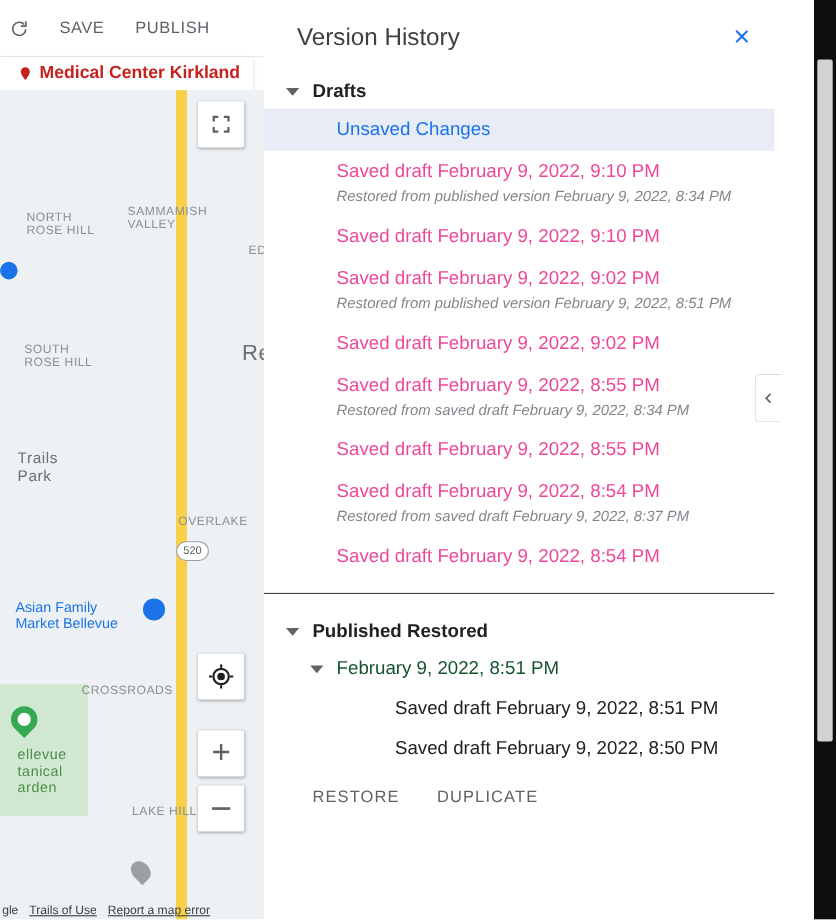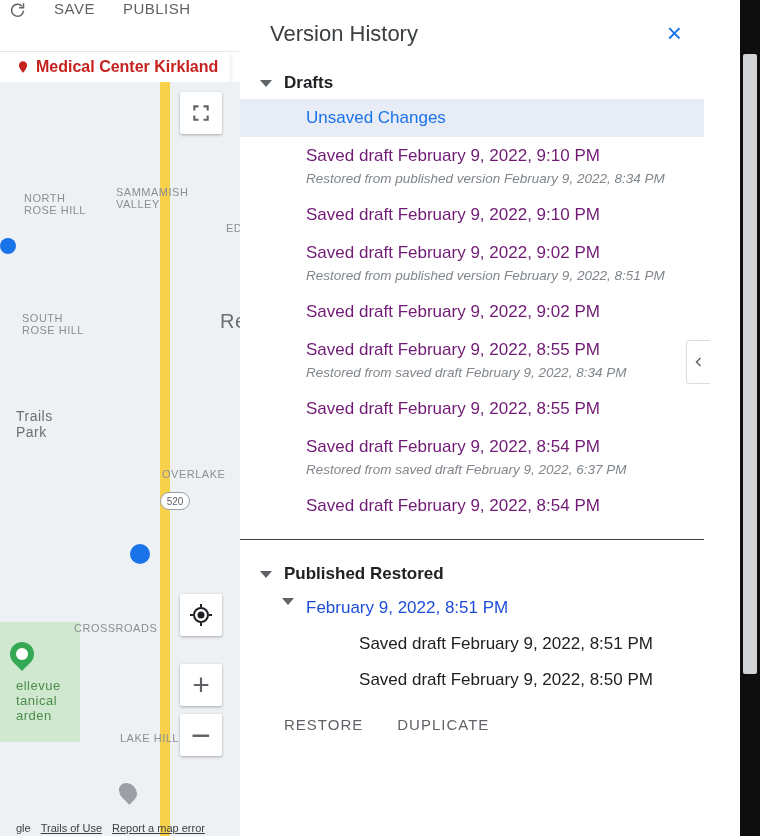--- a/index.html
+++ b/index.html
@@ -2,21 +2,21 @@
 <html><head>
 <meta charset="utf-8">
 <style>
   * { box-sizing: border-box; }
   html, body { margin: 0; padding: 0; font-family: Arial, Helvetica, sans-serif; }
   body { width: 760px; height: 836px; overflow: hidden; background: #fff; position: relative; }
 
   
   .toolbar {
     position: absolute; top: 0; left: 0; height: 52px; width: 240px;
-    display: flex; align-items: flex-start; gap: 28px; padding-left: 6px;
+    display: flex; align-items: center; gap: 28px; padding-left: 6px;
     font-size: 15px; letter-spacing: 0.5px; color: #5f6368;
     border-bottom: 1px solid #e8eaed;
   }
   .toolbar .redo { width: 20px; height: 20px; display: flex; align-items: center; justify-content: center; }
 
   
   .location-strip {
     position: absolute; top: 52px; left: 0; width: 230px; height: 30px;
     display: flex; align-items: center; gap: 6px; padding-left: 16px;
     color: #c5221f; font-size: 16px; font-weight: 600;
@@ -64,21 +64,21 @@
   .map .locate { bottom: 200px; right: 18px; width: 42px; height: 42px; }
   .map .zoom-in { bottom: 130px; right: 18px; width: 42px; height: 42px; font-size: 30px; }
   .map .zoom-out { bottom: 80px; right: 18px; width: 42px; height: 42px; font-size: 34px; }
   .map .route-badge {
     position: absolute; width: 30px; height: 18px; border-radius: 9px;
     border: 1px solid #9aa0a6; background: #fff; color: #5f6368;
     font-size: 10px; display: flex; align-items: center; justify-content: center;
   }
   .map .footer-links {
     position: absolute; bottom: 2px; left: 0; right: 0;
-    display: flex; gap: 10px; padding-left: 16px;
+    display: flex; gap: 10px; padding-left: 2px;
     font-size: 11px; color: #3c4043;
   }
   .map .footer-links span { text-decoration: underline; cursor: pointer; }
 
   
   .vh-panel {
     position: absolute; top: 0; left: 240px; width: 492px; height: 836px;
     background: #fff; display: flex; flex-direction: column;
   }
   
@@ -101,32 +101,32 @@
   .section-head {
     display: flex; align-items: center; gap: 12px;
     padding: 6px 0 6px 20px; font-weight: 700; font-size: 17px; color: #202124;
   }
   .caret {
     width: 0; height: 0; border-left: 6px solid transparent; border-right: 6px solid transparent;
     border-top: 7px solid #5f6368;
   }
   .drafts-list, .pub-list { display: flex; flex-direction: column; }
   .draft-item {
-    padding: 9px 10px 9px 66px; font-size: 17px; color: #701a75; cursor: pointer;
+    padding: 9px 10px 9px 66px; font-size: 17px; color: #ec4899; cursor: pointer;
   }
   .draft-item.selected { background: #e8ecf7; color: #1a73e8; }
   .draft-note {
     padding: 0 10px 10px 66px; font-size: 13.5px; font-style: italic; color: #80868b;
     margin-top: -4px;
   }
   .divider { height: 1px; background: #3c4043; margin: 14px 0 18px 0; }
 
   .pub-version-head {
-    display: flex; gap: 12px;
-    padding: 8px 0 8px 42px; font-size: 17px; color: #1d4ed8;
+    display: flex; align-items: center; gap: 12px;
+    padding: 8px 0 8px 42px; font-size: 17px; color: #14532d;
   }
   .pub-sub { padding: 8px 10px 8px 78px; font-size: 17px; color: #202124; text-align: center; }
 
   .vh-actions {
     display: flex; gap: 34px; padding: 18px 0 18px 44px;
     font-size: 15px; letter-spacing: 1px; color: #5f6368; font-weight: 500;
   }
   .vh-actions span { cursor: pointer; }
 </style>
 </head>
@@ -156,20 +156,22 @@
   <span class="label" style="top:104px;left:100px;white-space:pre">SAMMAMISH
 VALLEY</span>
   <span class="label" style="top:140px;left:210px">EDU</span>
   <span class="label" style="top:230px;left:6px;white-space:pre">SOUTH
 ROSE HILL</span>
   <span class="label big" style="top:228px;left:204px">Redn</span>
   <span class="label" style="top:326px;left:0;white-space:pre;font-size:14px;color:#6b6f73">Trails
 Park</span>
   <span class="label" style="top:386px;left:146px">OVERLAKE</span>
   <span class="route-badge" style="top:410px;left:160px">520</span>
+  <span class="poi" style="top:462px;left:14px;white-space:pre">Asian Family
+Market Bellevue</span>
   <span class="blue-pin" style="top:462px;left:130px"></span>
   <span class="label" style="top:540px;left:58px">CROSSROADS</span>
   <span class="green-pin" style="top:560px;left:10px"></span>
   <span class="label" style="top:596px;left:0;white-space:pre;font-size:13px;color:#4c8c4a">ellevue
 tanical
 arden</span>
   <span class="label" style="top:650px;left:104px">LAKE HILL</span>
   <span class="gray-pin" style="top:700px;left:120px"></span>
   <span class="blue-pin" style="top:156px;left:0;width:16px;height:16px"></span>
 
@@ -218,21 +220,21 @@
         <div class="draft-item">Saved draft February 9, 2022, 9:10 PM</div>
         <div class="draft-note">Restored from published version February 9, 2022, 8:34 PM</div>
         <div class="draft-item">Saved draft February 9, 2022, 9:10 PM</div>
         <div class="draft-item">Saved draft February 9, 2022, 9:02 PM</div>
         <div class="draft-note">Restored from published version February 9, 2022, 8:51 PM</div>
         <div class="draft-item">Saved draft February 9, 2022, 9:02 PM</div>
         <div class="draft-item">Saved draft February 9, 2022, 8:55 PM</div>
         <div class="draft-note">Restored from saved draft February 9, 2022, 8:34 PM</div>
         <div class="draft-item">Saved draft February 9, 2022, 8:55 PM</div>
         <div class="draft-item">Saved draft February 9, 2022, 8:54 PM</div>
-        <div class="draft-note">Restored from saved draft February 9, 2022, 6:37 PM</div>
+        <div class="draft-note">Restored from saved draft February 9, 2022, 8:37 PM</div>
         <div class="draft-item">Saved draft February 9, 2022, 8:54 PM</div>
       </div>
 
     <div class="divider"></div>
 
     <div class="section-head">
       <span class="caret"></span>
       <span>Published Restored</span>
     </div>
     <div class="pub-list" id="pub-list">

